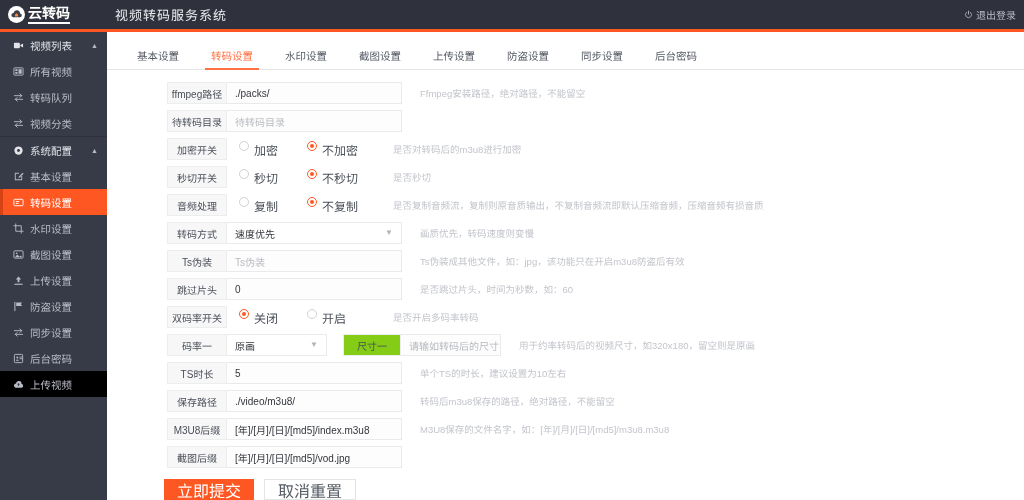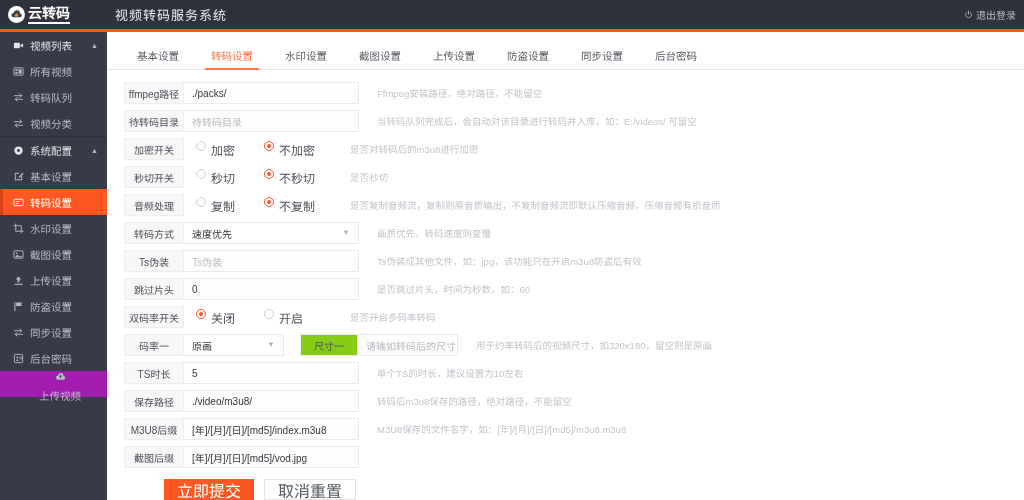--- a/index.html
+++ b/index.html
@@ -50,21 +50,21 @@
     position: relative; gap: 6px; cursor: pointer;
   }
   .nav-item.group { color: #e2e4e9; }
   .nav-item.active {
     background: #ff5722; color: #ffffff;
   }
   .nav-item.active::before {
     content: ""; position: absolute; left: 0; top: 0; bottom: 0;
     width: 3px; background: #d84315;
   }
-  .nav-item.hovered { background: #a21caf; flex-direction: column; }
+  .nav-item.hovered { background: #000000; }
   .nav-item .ico {
     width: 11px; height: 11px; display: inline-flex;
     align-items: center; justify-content: center; flex: 0 0 auto;
   }
   .nav-item .ico svg { display: block; }
   .nav-label { white-space: nowrap; }
   .caret {
     margin-left: auto; margin-right: 9px; font-size: 7px; line-height: 1;
     opacity: .75;
   }
@@ -83,21 +83,21 @@
   .tab {
     font-size: 10.5px; color: #555a63; padding: 0 16px 6px 16px;
     cursor: pointer; position: relative; white-space: nowrap;
   }
   .tab.active { color: #ff7043; }
   .tab.active::after {
     content: ""; position: absolute; left: 10px; right: 10px; bottom: -1px;
     height: 2px; background: #ff7043;
   }
 
-  .form { padding: 12px 0 0 0; }
+  .form { padding: 12px 0 0 0; margin-left: 43px; }
 
   .row {
     display: flex; align-items: center; height: 22px;
     margin-bottom: 6px; padding-left: 17px;
   }
   .lbl {
     width: 60px; height: 22px; flex: 0 0 auto;
     background: #f7f7f8; border: 1px solid #eceded;
     display: flex; align-items: center; justify-content: center;
     font-size: 10px; color: #4a4f58; white-space: nowrap;
@@ -320,21 +320,20 @@
     </div>
   <div class="form" id="form">
       <div class="row">
         <div class="lbl">ffmpeg路径</div>
         <div class="field">./packs/</div>
         <div class="help">Ffmpeg安装路径，绝对路径，不能留空</div>
       </div>
       <div class="row">
         <div class="lbl">待转码目录</div>
         <div class="field ph">待转码目录</div>
-        <div class="help">当转码队列完成后，会自动对该目录进行转码并入库，如：E:/videos/ 可留空</div>
       </div>
       <div class="row">
         <div class="lbl">加密开关</div>
         <div class="radios">
           <label class="radio">
             <span class="dot"></span>
             <span>加密</span>
           </label>
           <label class="radio on">
             <span class="dot"></span>

